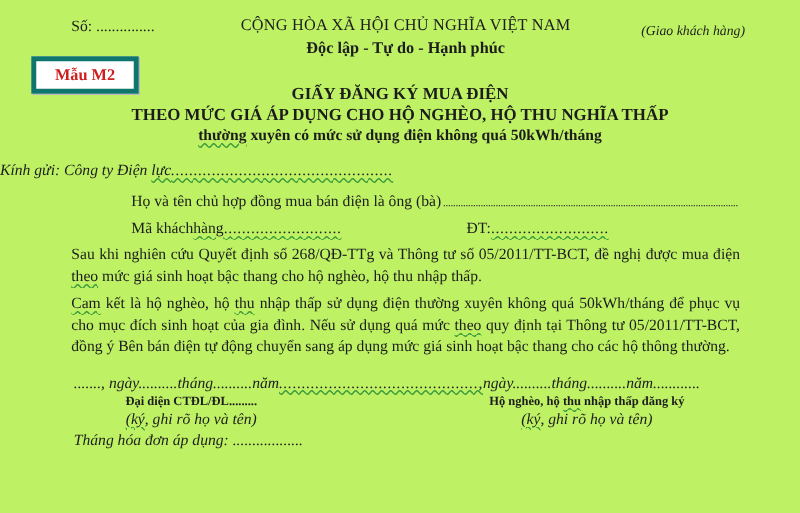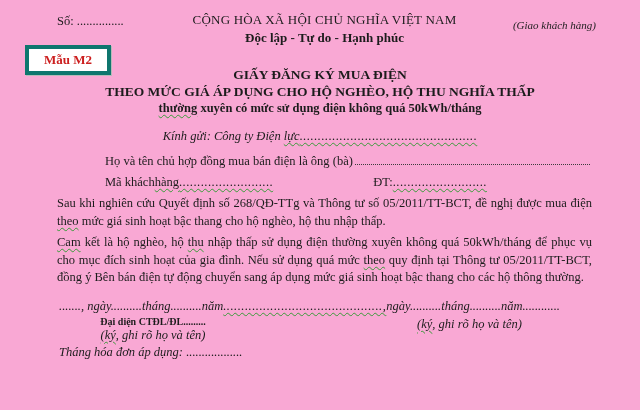--- a/index.html
+++ b/index.html
@@ -1,17 +1,17 @@
 <!DOCTYPE html>
 <html style="--accent-red: #cc1f1f; --squiggle-green: #3a9b3a;"><head>
 <meta charset="utf-8">
 <style>
   html,body{margin:0;padding:0;background:#e8e8e8;}
   .page{
-    position:relative;width:640px;height:410px;background:#f9a8d4;
+    position:relative;width:640px;height:410px;background:#bef264;
     font-family:"Liberation Serif","DejaVu Serif",serif;color:#1c1c1c;
     overflow:hidden;margin:0 auto;
   }
   
   .header{position:relative;height:52px;}
   .so{position:absolute;left:57px;top:14px;font-size:12.5px;}
   .nat{position:absolute;left:57px;right:48px;top:12px;text-align:center;}
   .nat1{font-size:13px;letter-spacing:.2px;}
   .nat2{font-size:13px;font-weight:bold;margin-top:2px;}
   .giao{position:absolute;right:44px;top:19px;font-size:11px;font-style:italic;}
@@ -19,21 +19,21 @@
     position:absolute;left:25px;top:45px;width:78px;height:22px;
     border:4px solid #0f766e;box-shadow:1px 1px 0 #b9b9b9;
     display:flex;align-items:center;justify-content:center;
     color:var(--accent-red,#cc1f1f);font-weight:bold;font-size:13px;background:#fff;
   }
   
   .titles{margin-top:14px;text-align:center;line-height:17px;}
   .t1,.t2{font-size:13.5px;font-weight:bold;}
   .t3{font-size:12.5px;font-weight:bold;line-height:16px;}
   
-  .salutation{margin-top:13px;text-align:center;font-style:italic;font-size:12.5px;}
+  .salutation{margin-top:13px;text-align:left;font-style:italic;font-size:12.5px;}
   
   .flow{padding:0 48px 0 57px;font-size:12.5px;}
   .line{display:flex;align-items:baseline;margin-top:6px;margin-left:48px;}
   .name-line{margin-top:10px;}
   .leader{flex:1;border-bottom:1px dotted #3c3c3c;margin:0 2px 3px 2px;}
   .gap{width:100px;}
   .para{margin:4px 0 0 0;text-align:justify;line-height:17.5px;}
   .para.first{margin-top:5px;}
   .p3{text-align:left;}
   
@@ -108,20 +108,21 @@
           <span class="sq dots">............................................,</span>
           <span> ngày..........tháng..........năm............</span>
       </div>
       <div class="sig-row">
         <div class="sig-left">
           <div class="sig-title">Đại diện CTĐL/ĐL.........</div>
           <div class="sig-note"><span class="sq">(ký</span><span>, ghi rõ họ và tên)</span></div>
         </div>
         <div class="sig-spacer"></div>
         <div class="sig-right">
+          <div class="sig-title"><span>Hộ nghèo, hộ </span><span class="sq">thu</span><span> nhập thấp đăng ký</span></div>
           <div class="sig-note"><span class="sq">(ký</span><span>, ghi rõ họ và tên)</span></div>
         </div>
       </div>
       <div class="invoice-month">Tháng hóa đơn áp dụng: ..................</div>
     </div>
 
   </div>
 </div>
 
 </body></html>

